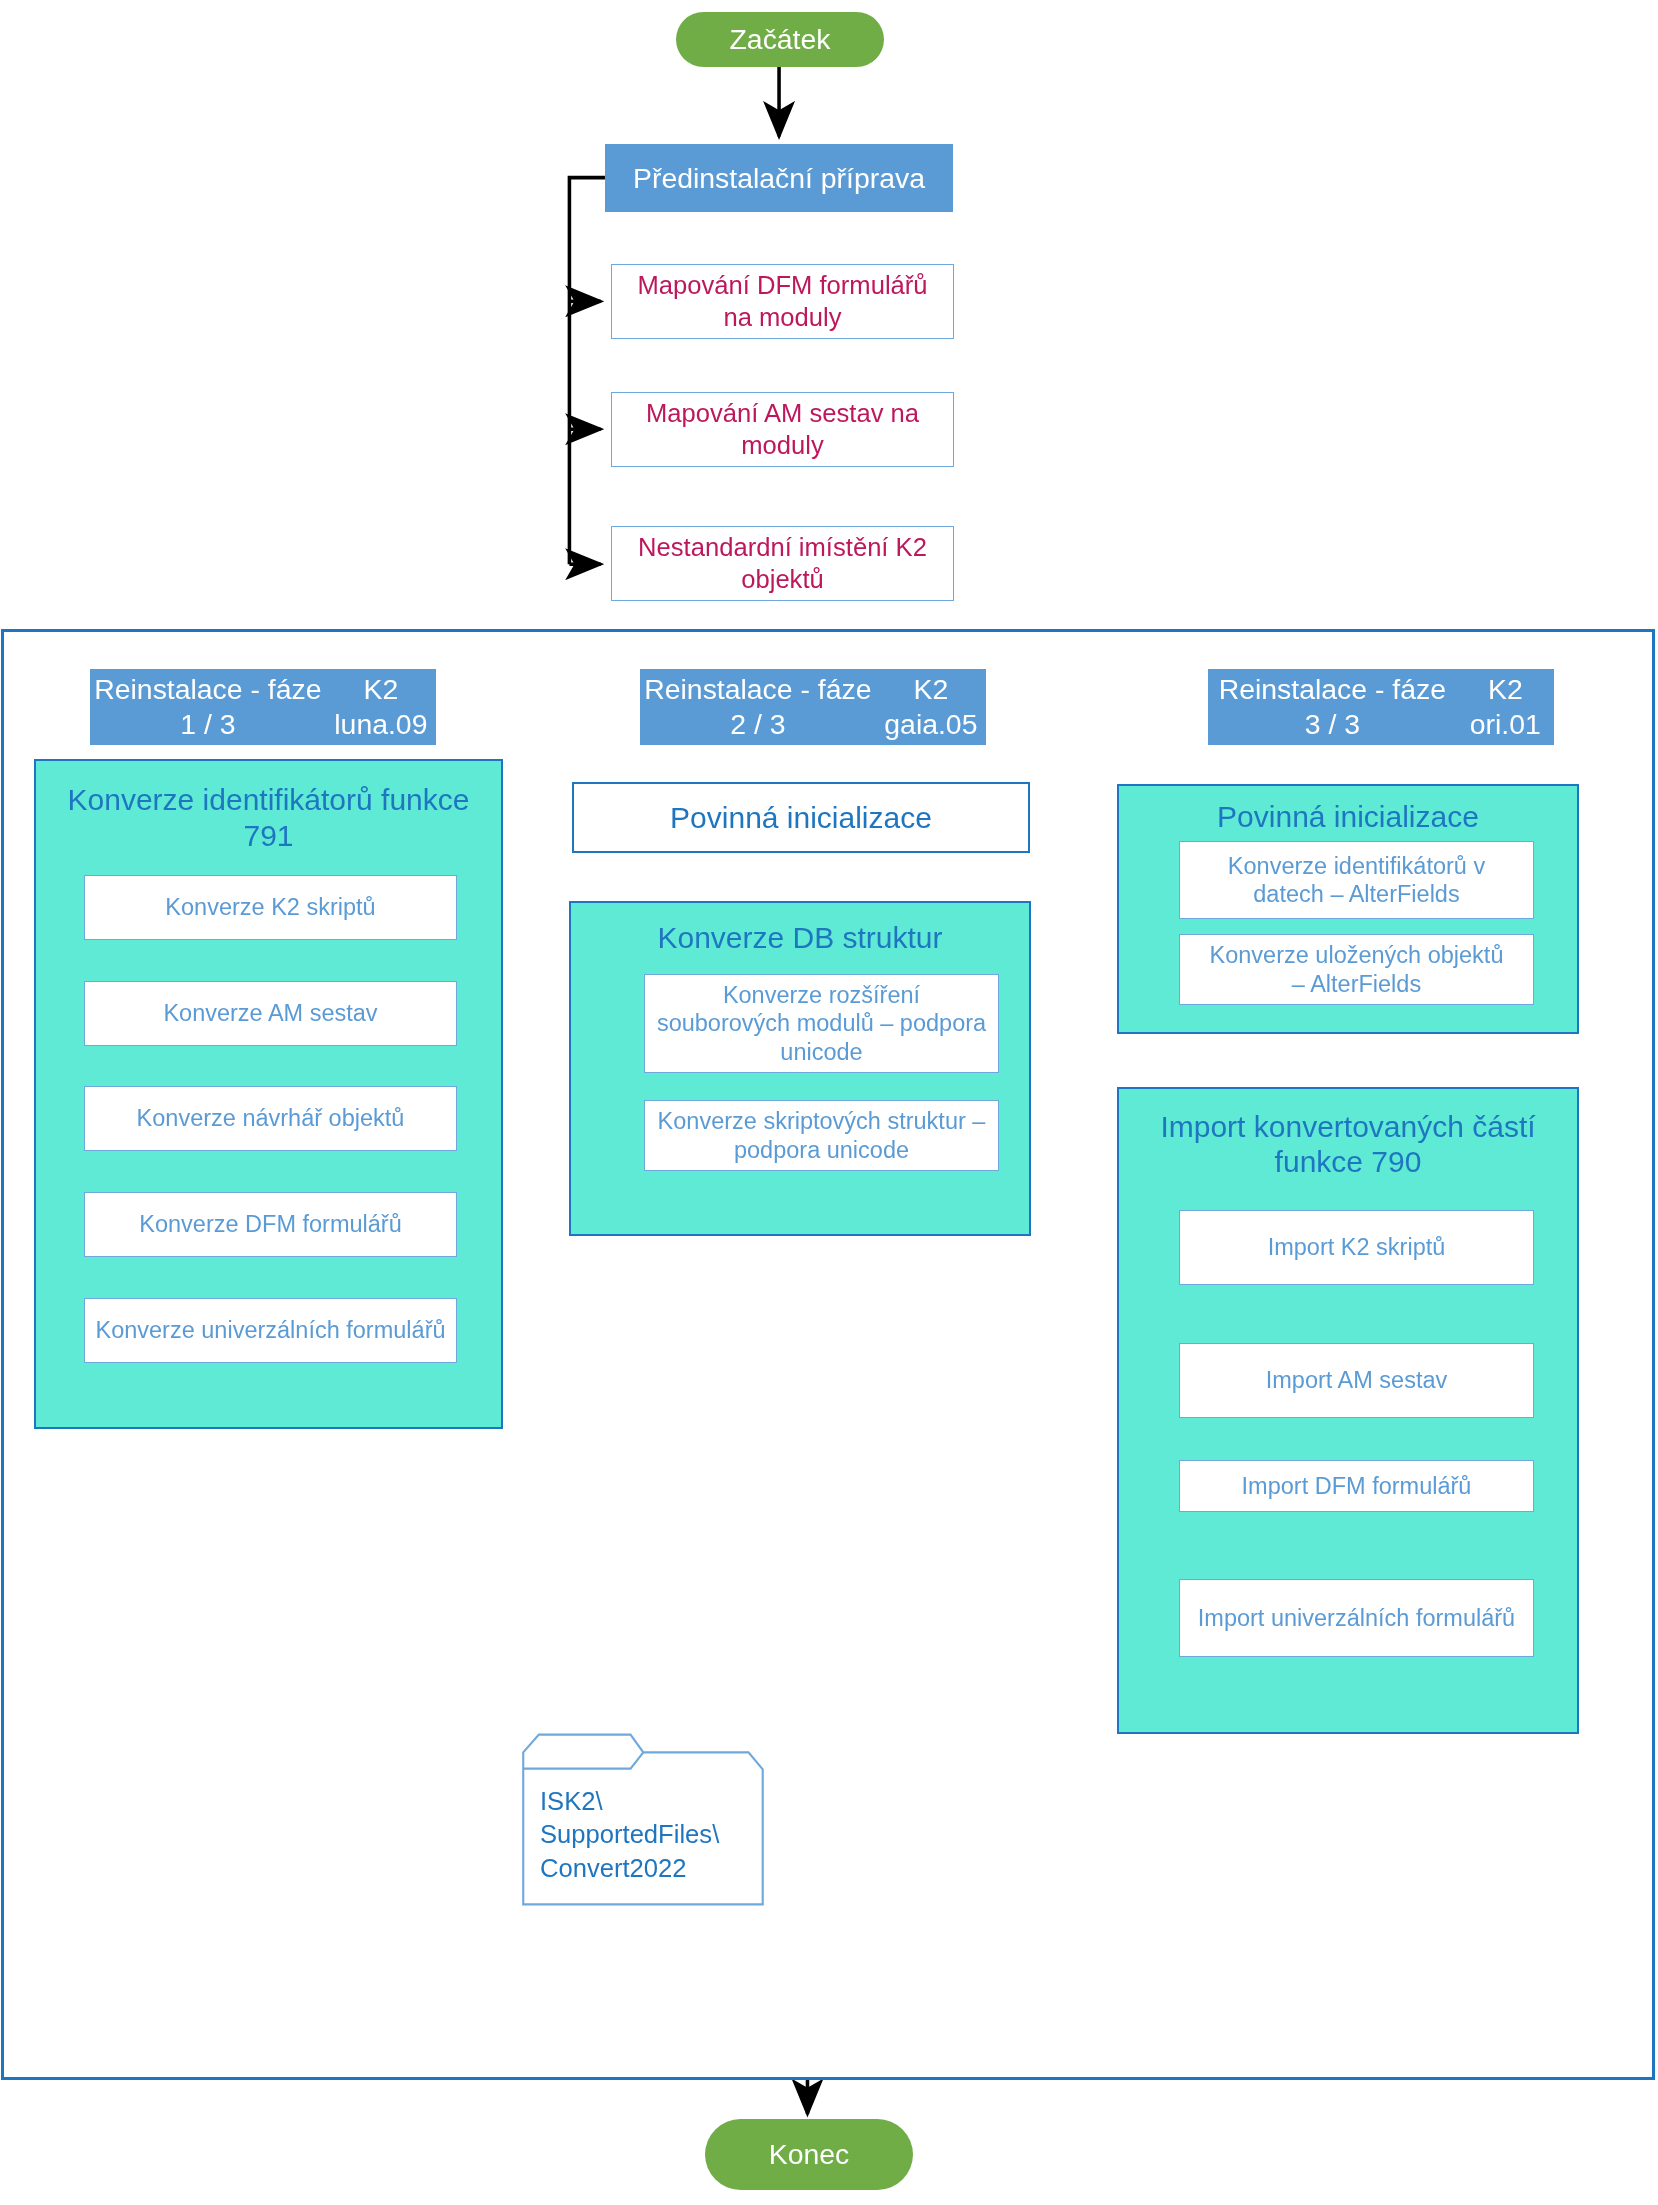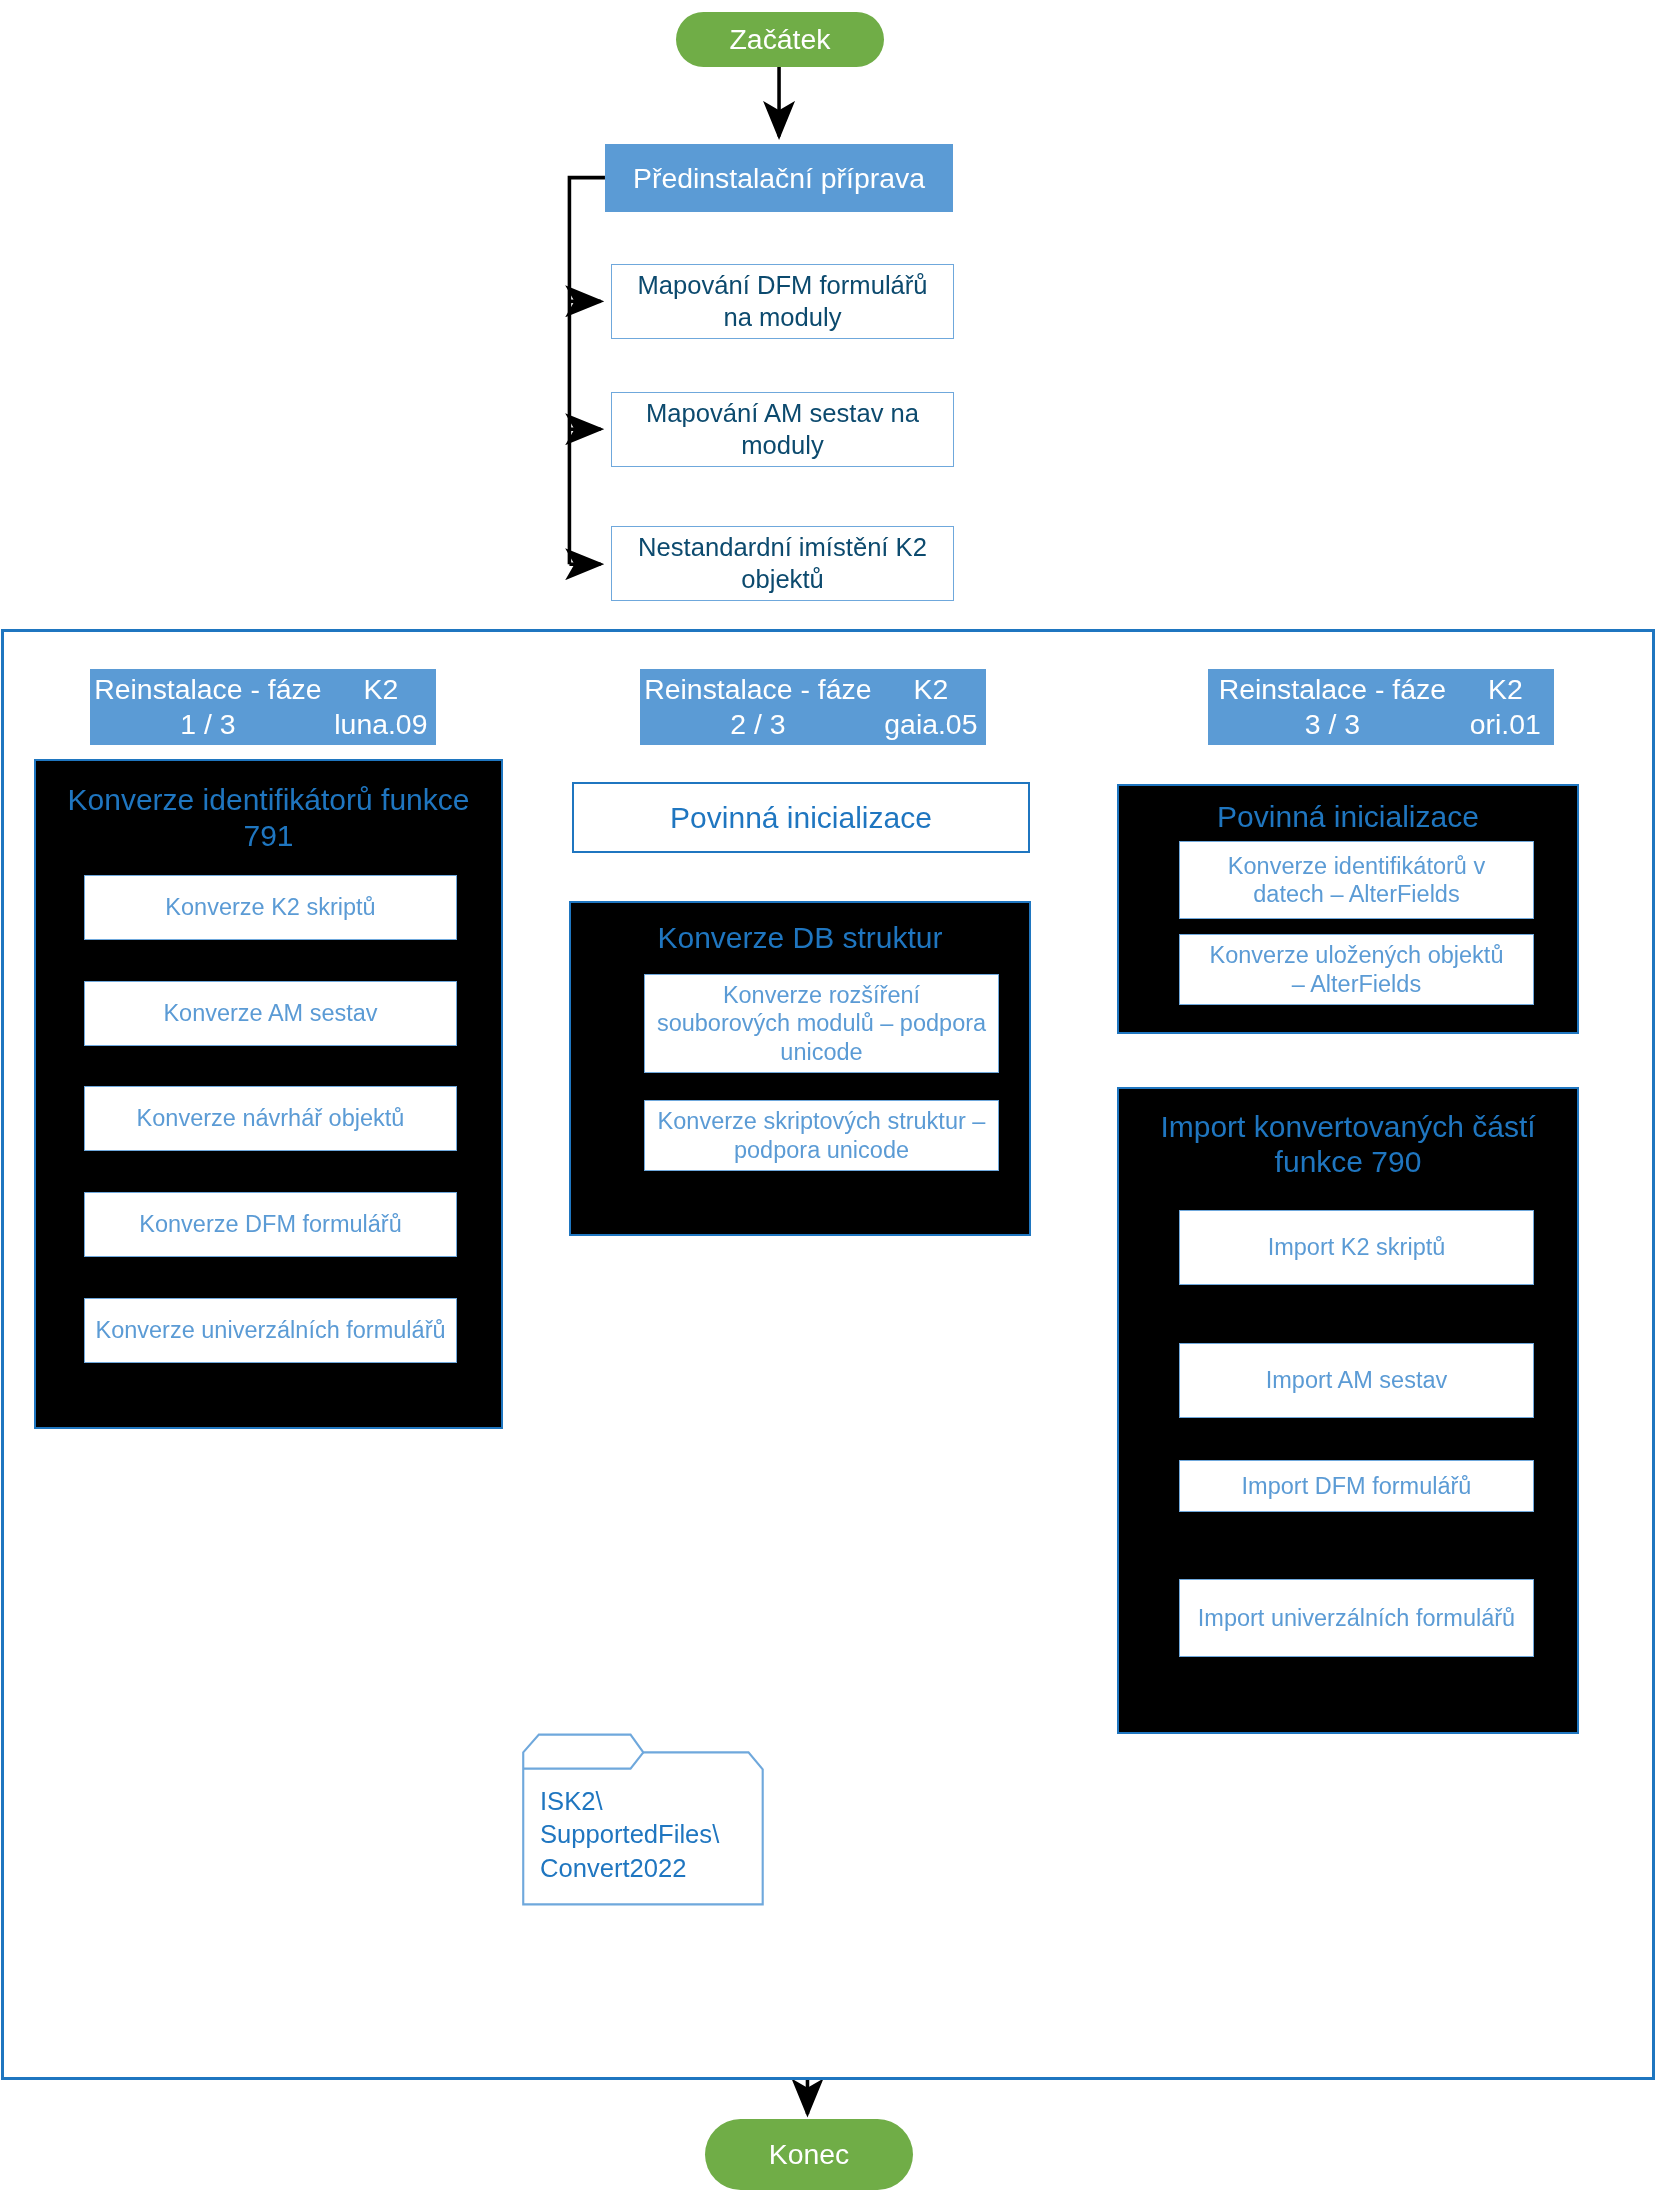--- a/index.html
+++ b/index.html
@@ -6,22 +6,22 @@
   body{font-family:"Liberation Sans",sans-serif;}
   #stage{position:relative;width:1659px;height:2205px;background:#ffffff;overflow:hidden;}
   svg.layer{position:absolute;left:0;top:0;width:1659px;height:2205px;pointer-events:none;}
 
   .node{position:absolute;box-sizing:border-box;display:flex;align-items:center;justify-content:center;text-align:center;line-height:1.22;}
   .terminator{background:#70AD47;color:#ffffff;border-radius:710px;font-size:28.4px;}
   .hdr{background:#5B9BD5;color:#ffffff;font-size:28.4px;}
   .hdr-two{flex-direction:row;}
   .hdr-two span{display:block;}
 
-  .outline{border:1.4px solid #6FA8DC;background:#ffffff;color:#0c4a6e;font-size:25.6px;}
-  .group{position:absolute;box-sizing:border-box;border:2.1px solid #1F76C0;background:#000000;}
+  .outline{border:1.4px solid #6FA8DC;background:#ffffff;color:#be185d;font-size:25.6px;}
+  .group{position:absolute;box-sizing:border-box;border:2.1px solid #1F76C0;background:#5eead4;}
   .group-title{position:absolute;left:0;right:0;text-align:center;color:#1F76C0;font-size:30px;line-height:1.18;}
   .leaf{position:absolute;box-sizing:border-box;border:1.4px solid #6FA8DC;background:#ffffff;color:#5B9BD5;
         font-size:23.5px;display:flex;align-items:center;justify-content:center;text-align:center;line-height:1.2;}
   .bigbox{position:absolute;box-sizing:border-box;border:2.1px solid #1F76C0;background:#ffffff;
           color:#1F76C0;font-size:30px;display:flex;align-items:center;justify-content:center;text-align:center;}
 
   #swimlane{position:absolute;left:1.4px;top:629px;width:1654px;height:1451px;
             box-sizing:border-box;border:3.6px solid #1F76C0;background:#ffffff;}
 
   .folder-label{position:absolute;color:#1F76C0;font-size:25.6px;line-height:1.3;text-align:left;}

